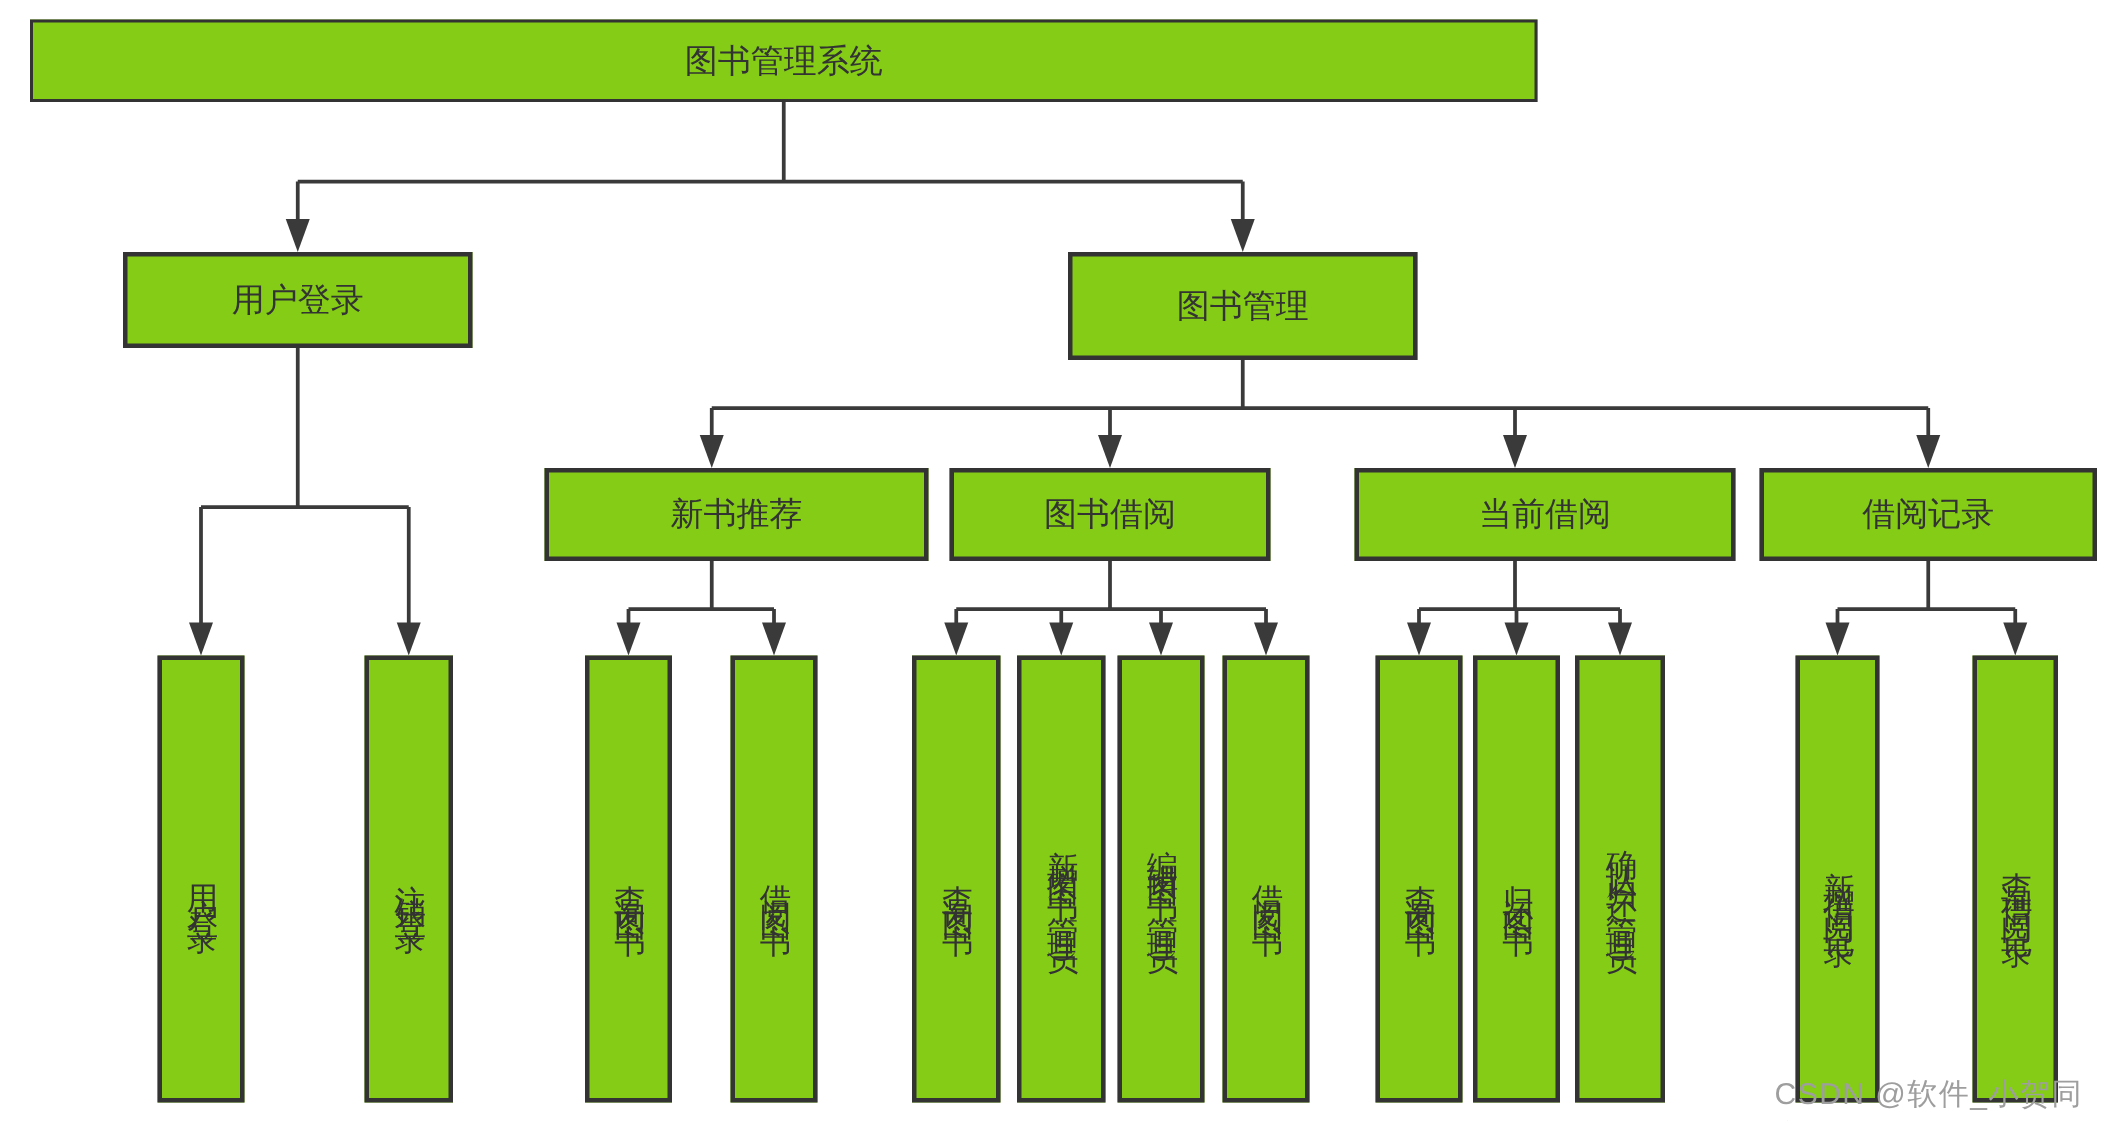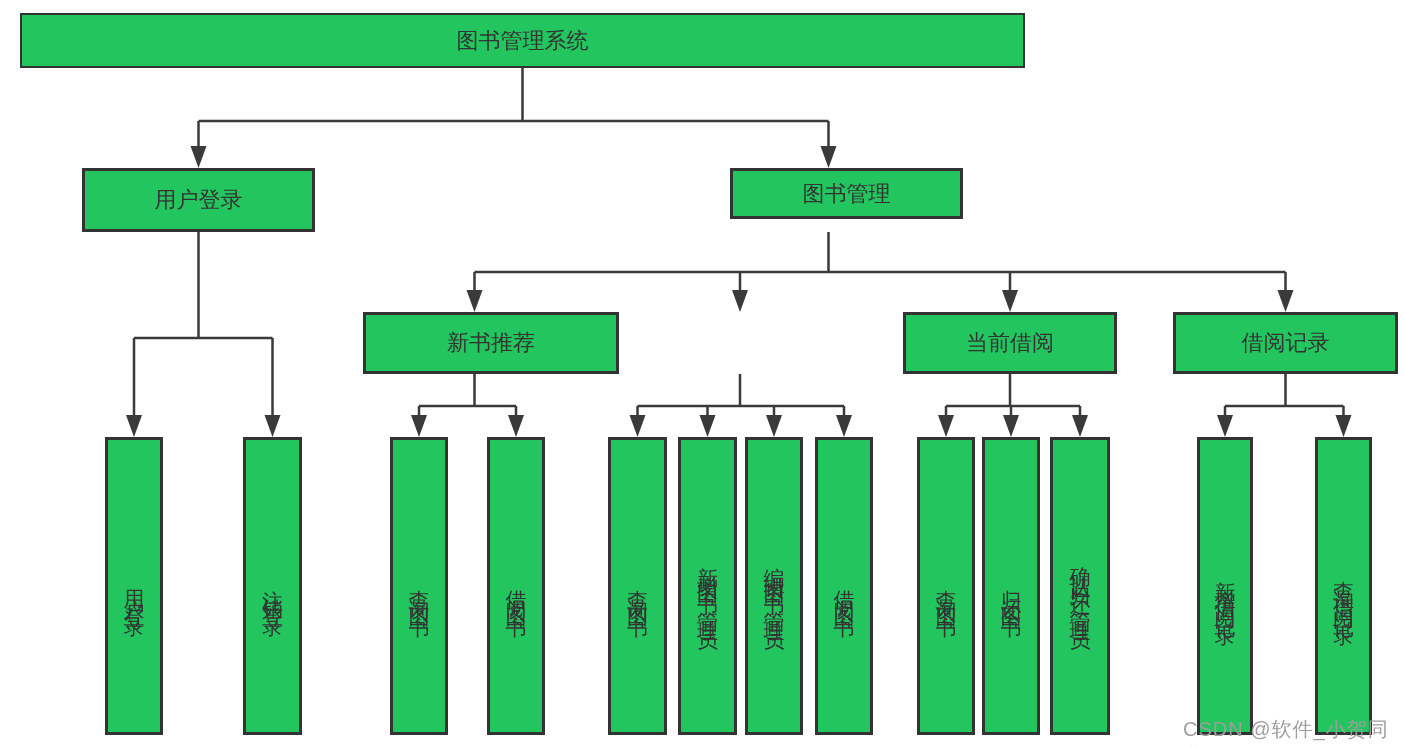--- a/index.html
+++ b/index.html
@@ -8,21 +8,21 @@
     width: 1405px;
     height: 747px;
     background: #ffffff;
     font-family: "Liberation Sans", sans-serif;
     overflow: hidden;
   }
   #wires { position: absolute; left: 0; top: 0; width: 1405px; height: 747px; }
   .box {
     position: absolute;
     box-sizing: border-box;
-    background: #22c55e;
+    background: #84cc16;
     border: 3px solid #333333;
     display: flex;
     align-items: center;
     justify-content: center;
     font-size: 22px;
     color: #333333;
     white-space: nowrap;
   }
   .root-box { border-width: 2px; }
   .vbox span {
@@ -87,28 +87,31 @@
     </g>
   </svg>
 
   <div class="box root-box" style="left:20px; top:13px; width:1005px; height:55px;">
     <span>图书管理系统</span>
   </div>
 
   <div class="box" style="left:82px; top:168px; width:233px; height:64px;">
     <span>用户登录</span>
   </div>
-  <div class="box" style="left:712px; top:168px; width:233px; height:51px;margin-left:18px;">
+  <div class="box" style="left:712px; top:168px; width:233px; height:72px;">
     <span>图书管理</span>
   </div>
 
   <div class="box" style="left:363px; top:312px; width:256px; height:62px;">
     <span>新书推荐</span>
   </div>
-  <div class="box" style="left:903px; top:312px; width:214px; height:62px;">
+  <div class="box" style="left:633px; top:312px; width:214px; height:62px;">
+    <span>图书借阅</span>
+  </div>
+  <div class="box" style="left:903px; top:312px; width:254px; height:62px;">
     <span>当前借阅</span>
   </div>
   <div class="box" style="left:1173px; top:312px; width:225px; height:62px;">
     <span>借阅记录</span>
   </div>
 
   <div class="box vbox" style="left:105px; top:437px; width:58px; height:298px;">
     <span>用户登录</span>
   </div>
   <div class="box vbox" style="left:243px; top:437px; width:59px; height:298px;">

